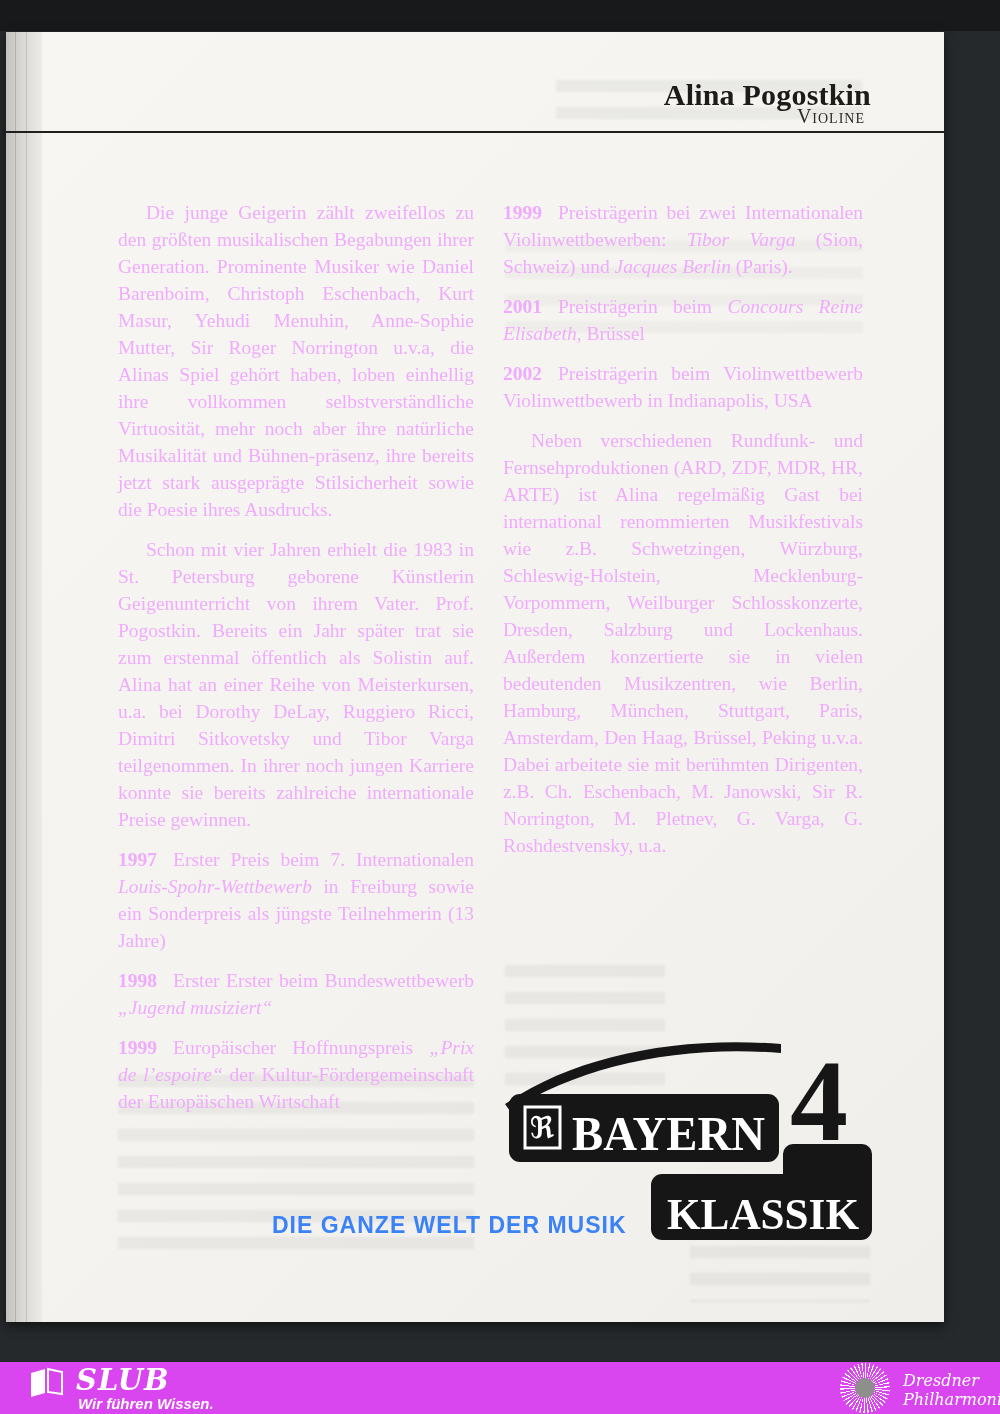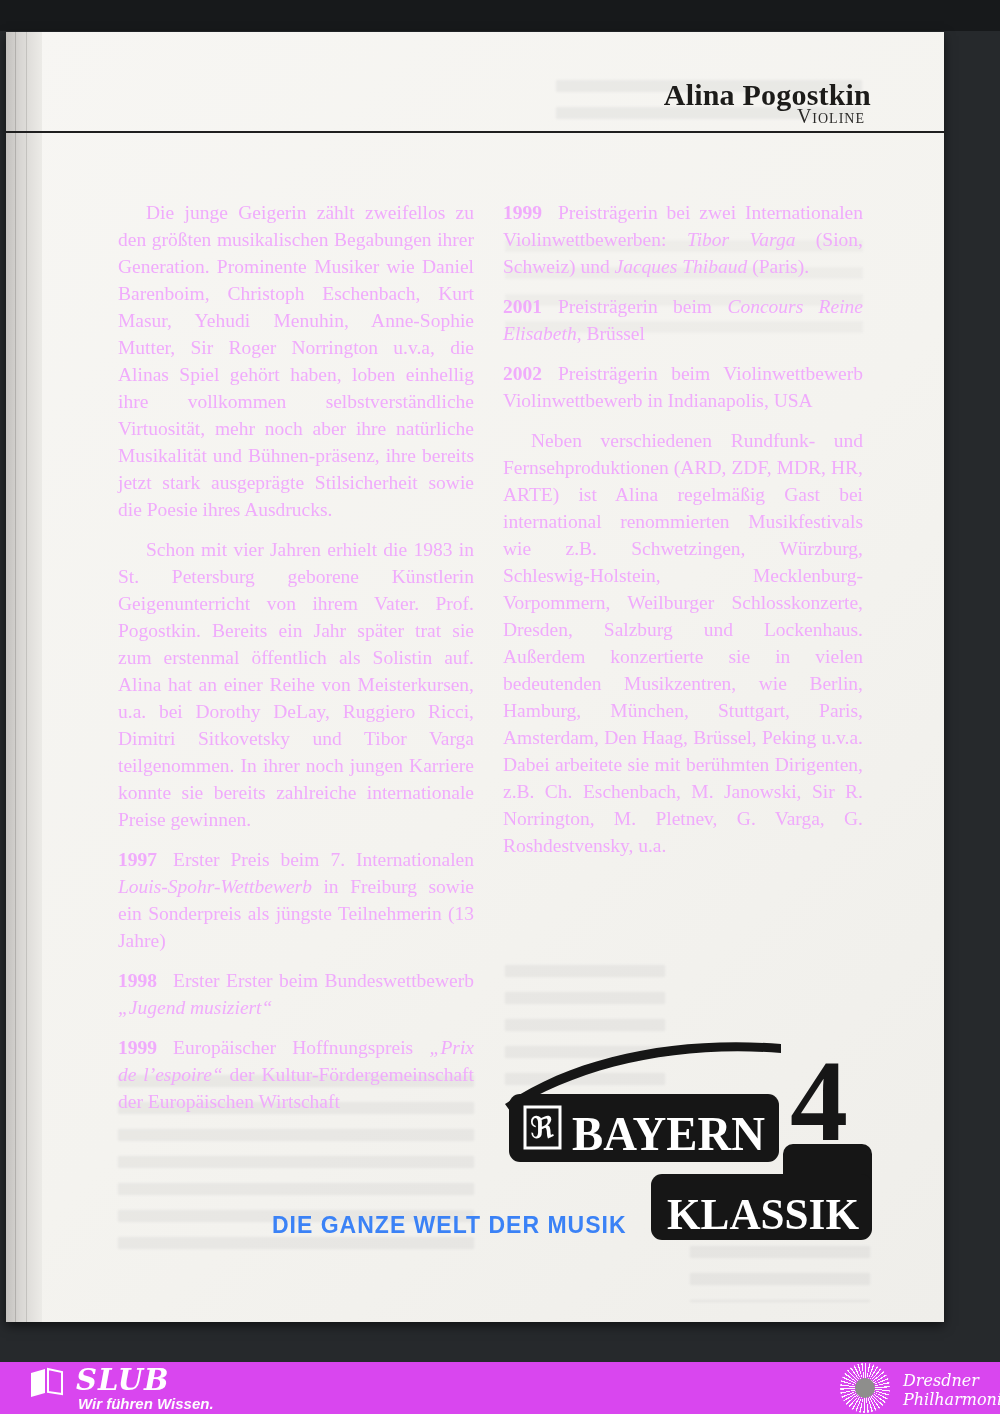--- a/index.html
+++ b/index.html
@@ -91,21 +91,21 @@
     <p>
       <span class="year">1998</span><span>Erster Erster beim Bundeswettbewerb </span><span class="it">„Jugend musiziert“</span>
     </p>
     <p>
       <span class="year">1999</span><span>Europäischer Hoffnungspreis </span><span class="it">„Prix de l’espoire“</span><span> der Kultur-Fördergemeinschaft der Europäischen Wirtschaft</span>
     </p>
   </div>
 
   <div class="col right">
     <p>
-      <span class="year">1999</span><span>Preisträgerin bei zwei Internationalen Violinwettbewerben: </span><span class="it">Tibor Varga</span><span> (Sion, Schweiz) und </span><span class="it">Jacques Thibaud</span><span> (Paris).</span>
+      <span class="year">1999</span><span>Preisträgerin bei zwei Internationalen Violinwettbewerben: </span><span class="it">Tibor Varga</span><span> (Sion, Schweiz) und </span><span class="it">Jacques Berlin</span><span> (Paris).</span>
     </p>
     <p>
       <span class="year">2001</span><span>Preisträgerin beim </span><span class="it">Concours Reine Elisabeth</span><span>, Brüssel</span>
     </p>
     <p>
       <span class="year">2002</span><span>Preisträgerin beim Violinwettbewerb Violinwettbewerb in Indianapolis, USA</span>
     </p>
     <p class="ind">Neben verschiedenen Rundfunk- und Fernsehproduktionen (ARD, ZDF, MDR, HR, ARTE) ist Alina regelmäßig Gast bei international renommierten Musikfestivals wie z.B. Schwetzingen, Würzburg, Schleswig-Holstein, Mecklenburg-Vorpommern, Weilburger Schlosskonzerte, Dresden, Salzburg und Lockenhaus. Außerdem konzertierte sie in vielen bedeutenden Musikzentren, wie Berlin, Hamburg, München, Stuttgart, Paris, Amsterdam, Den Haag, Brüssel, Peking u.v.a. Dabei arbeitete sie mit berühmten Dirigenten, z.B. Ch. Eschenbach, M. Janowski, Sir R. Norrington, M. Pletnev, G. Varga, G. Roshdestvensky, u.a.</p>
   </div>
 

